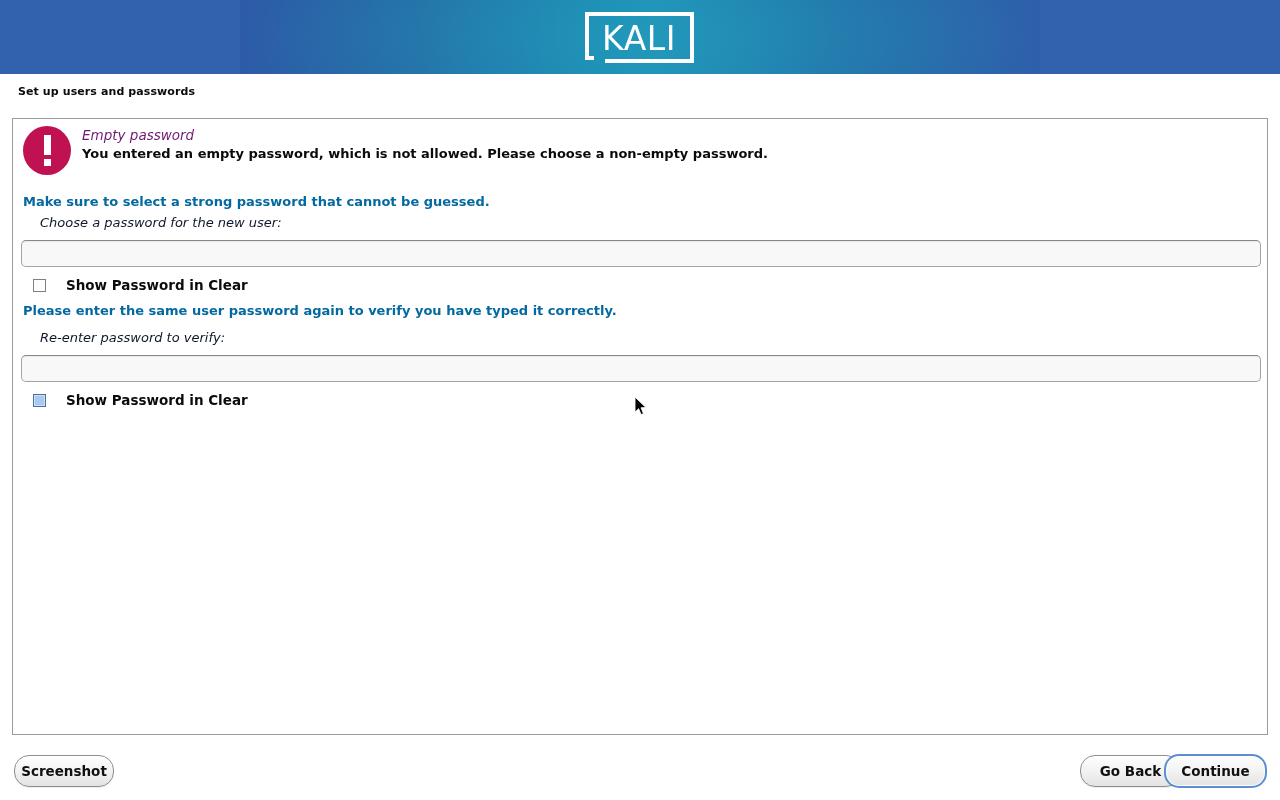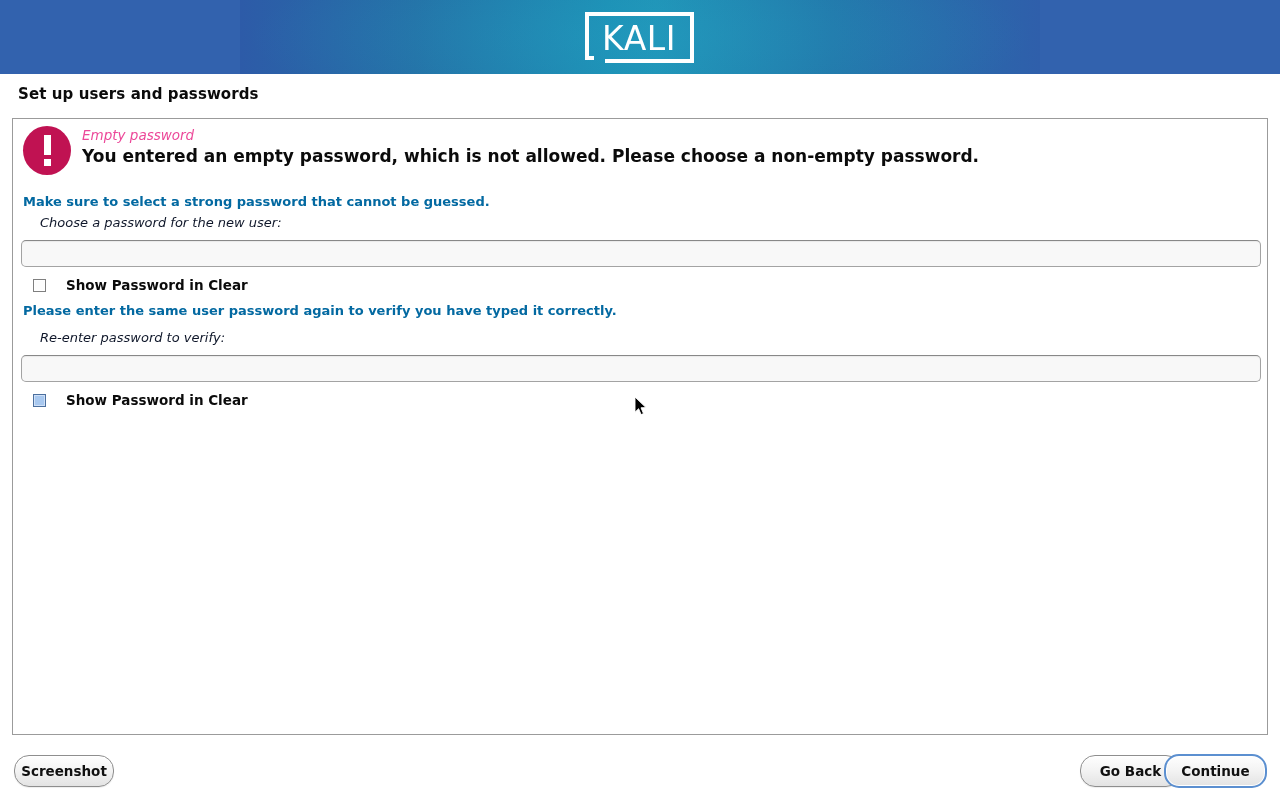--- a/index.html
+++ b/index.html
@@ -57,21 +57,21 @@
     width: 113px;
     height: 55px;
   }
   .kali-logo svg { display: block; }
 
   
   .step-title {
     position: absolute;
     left: 18px;
     top: 85px;
-    font-size: 15px;
+    font-size: 11px;
     font-weight: bold;
     color: #0b0b0b;
     letter-spacing: 0.1px;
   }
 
   
   .panel {
     position: absolute;
     left: 12px;
     top: 118px;
@@ -115,27 +115,27 @@
     height: 7px;
     margin-left: -3.5px;
     background: #ffffff;
   }
   .error-title {
     position: absolute;
     left: 69px;
     top: 8px;
     font-size: 13.5px;
     font-style: italic;
-    color: #ec4899;
+    color: #701a75;
   }
   .error-text {
     position: absolute;
     left: 69px;
     top: 27px;
-    font-size: 17px;
+    font-size: 13px;
     font-weight: bold;
     color: #0b0b0b;
   }
 
   
   .prompt-strong {
     position: absolute;
     left: 10px;
     font-size: 13px;
     font-weight: bold;

